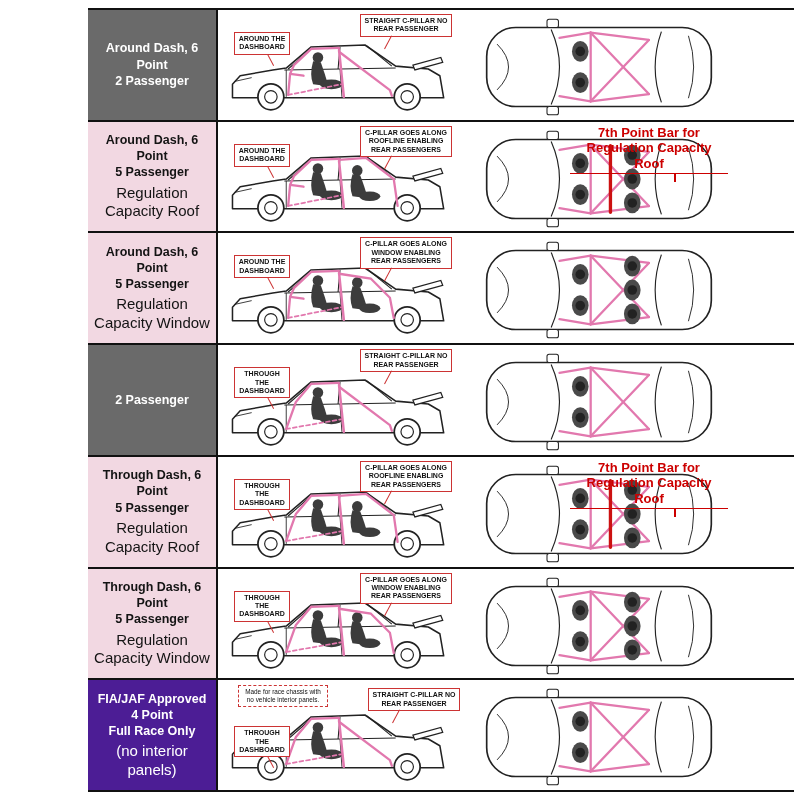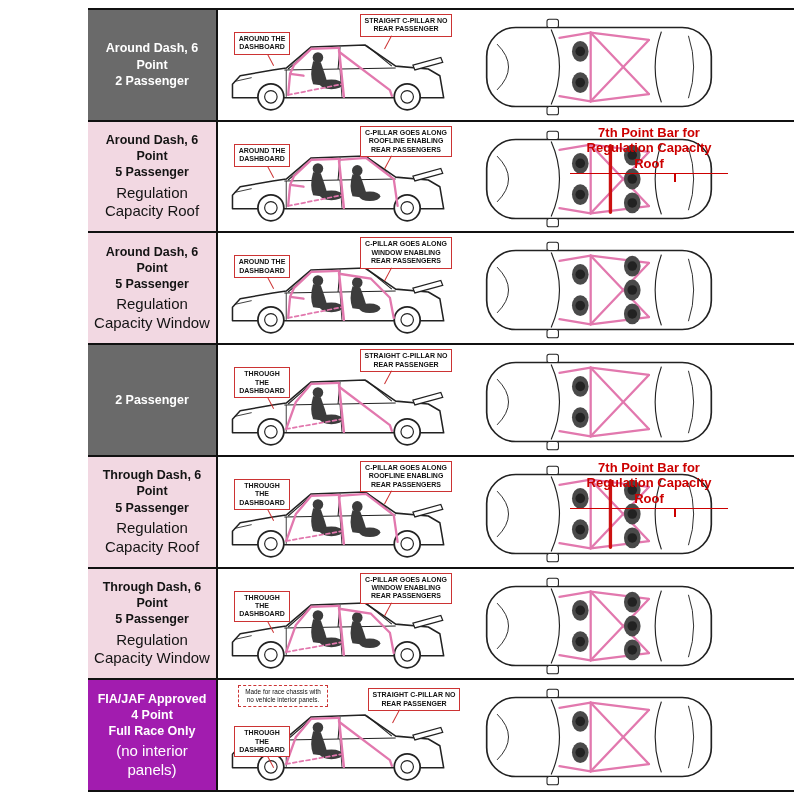--- a/index.html
+++ b/index.html
@@ -7,21 +7,21 @@
 
   .chart { position:absolute; left:88px; top:8px; width:706px; height:784px;
            display:flex; flex-direction:column; border-top:2px solid #111; }
 
   .row { flex:1; display:flex; border-bottom:2px solid #111; background:#fff; position:relative; }
 
   .label-cell { width:130px; border-right:2px solid #111; display:flex; flex-direction:column;
                 justify-content:center; align-items:center; text-align:center; padding:4px 6px; }
   .theme-dark { background:#6a6a6a; color:#ffffff; }
   .theme-pink { background:#f2d8e2; color:#141414; }
-  .theme-gray { background:#a21caf; color:#ffffff; }
+  .theme-gray { background:#4c1d95; color:#ffffff; }
   .label-main { font-size:12.5px; font-weight:700; line-height:1.3; }
   .label-sub  { font-size:15px; font-weight:400; line-height:1.25; margin-top:3px; }
 
   .side-cell { width:244px; position:relative; }
   .top-cell  { flex:1; position:relative; }
 
   .car-svg  { position:absolute; left:2px; bottom:3px; width:240px; height:96px; }
   .top-svg  { position:absolute; left:12px; top:5px; width:250px; height:104px; }
 
   .callout { position:absolute; background:#fff; border:1.3px solid #cc3333; color:#111;

